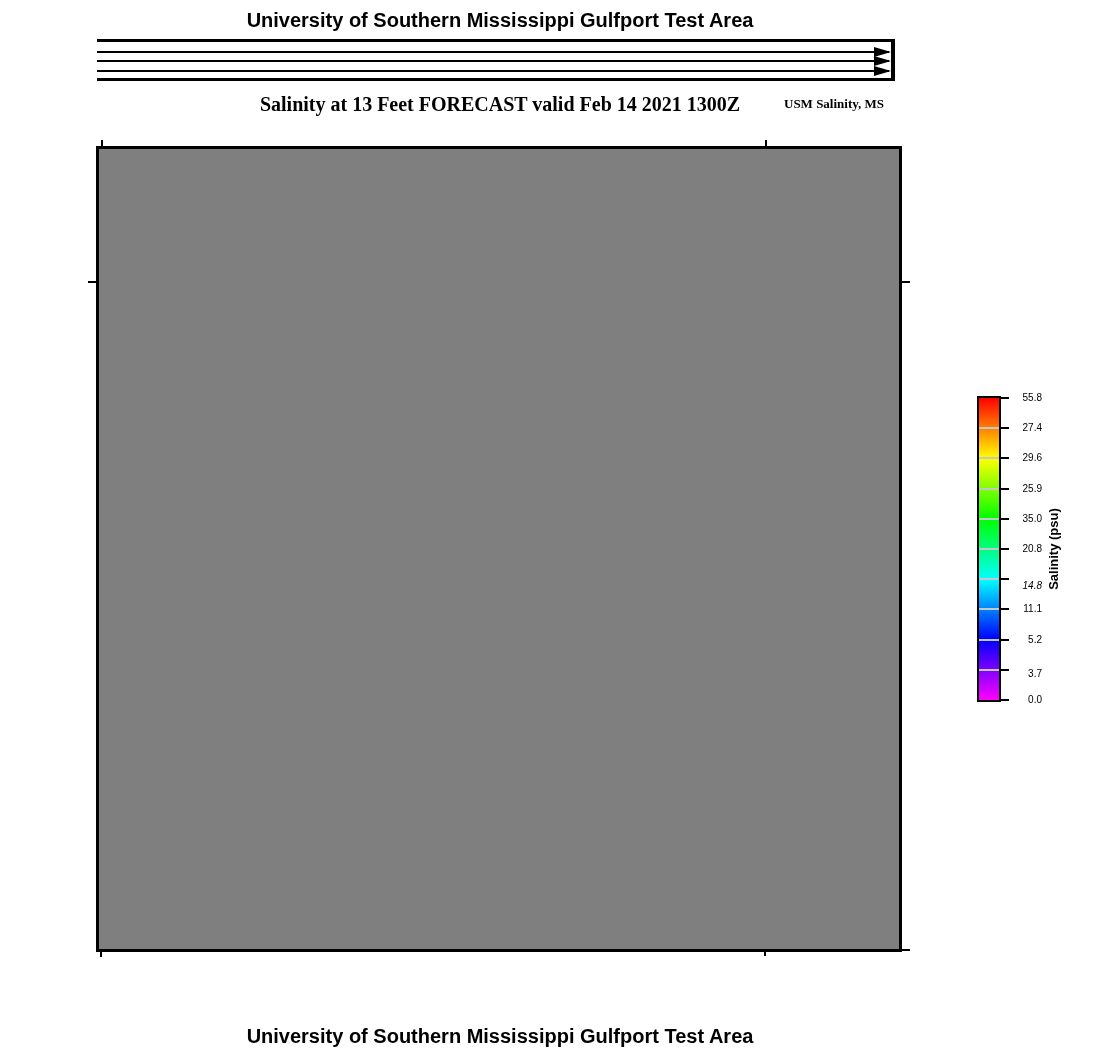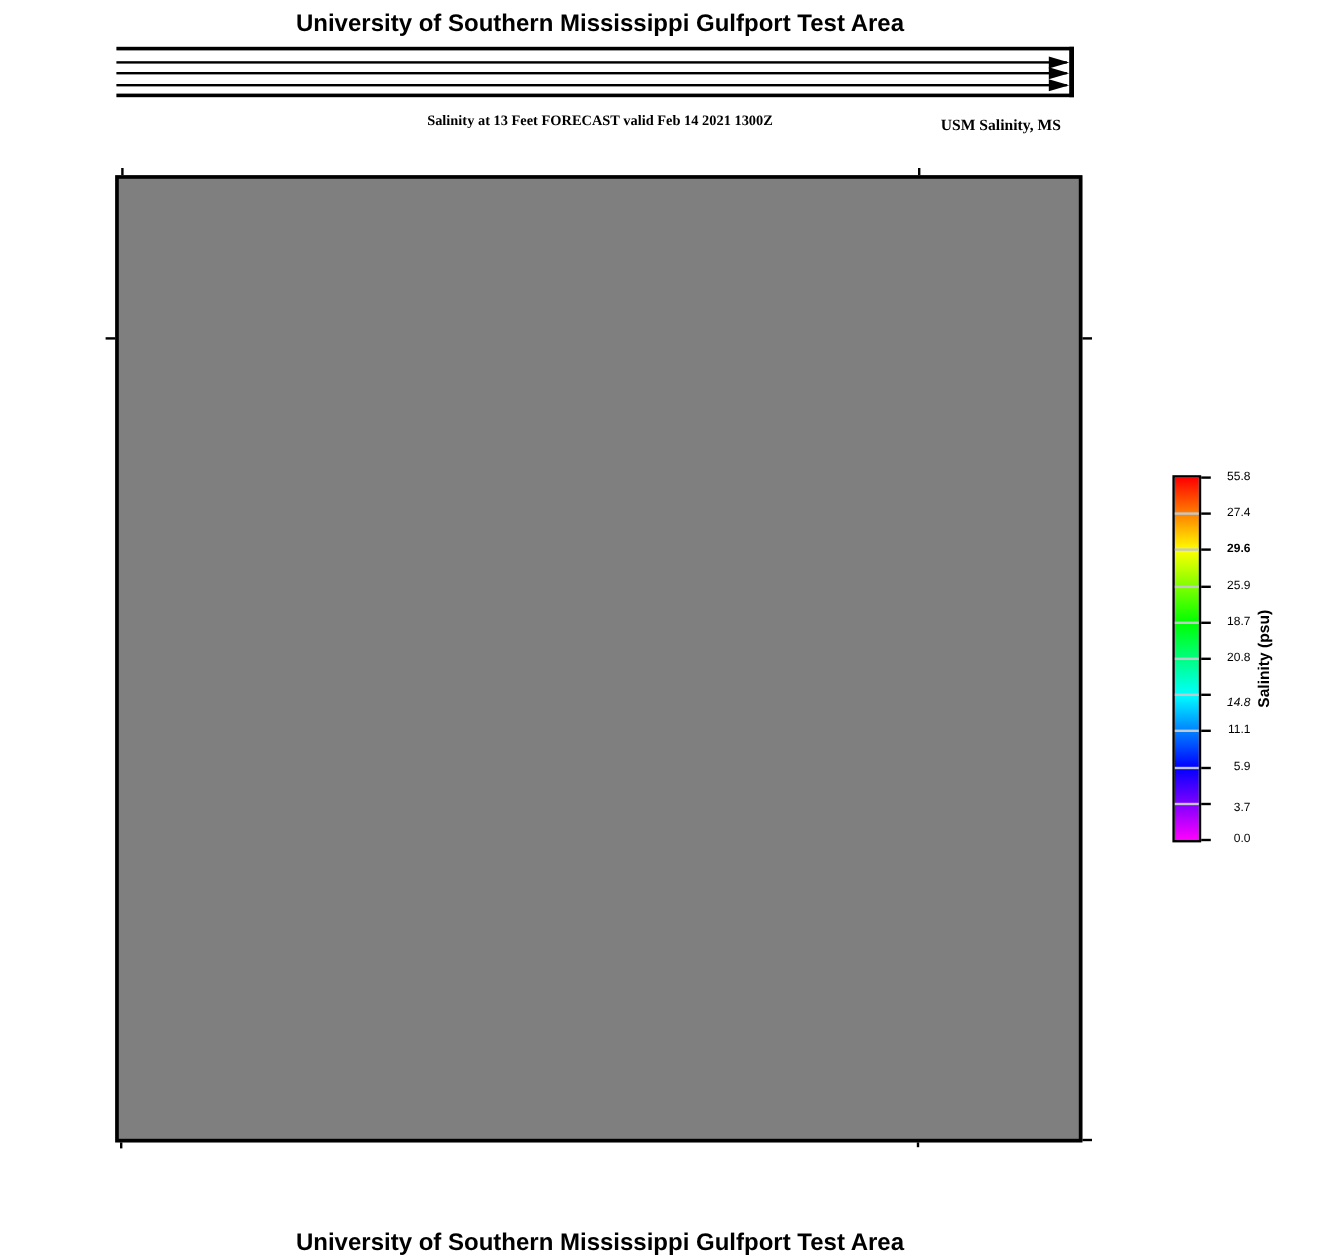--- a/index.html
+++ b/index.html
@@ -32,21 +32,21 @@
   .flow-arrow {
     position:absolute; right:4px; width:0; height:0;
     border-left:17px solid #000;
     border-top:5px solid transparent;
     border-bottom:5px solid transparent;
   }
 
   
   .subtitle {
     left:97px; width:806px; top:93px; text-align:center;
-    font-family:"Liberation Serif", serif; font-weight:bold; font-size:12px;
+    font-family:"Liberation Serif", serif; font-weight:bold; font-size:20px;
   }
   .credit {
     left:784px; top:96px;
     font-family:"Liberation Serif", serif; font-weight:bold; font-size:13px;
   }
 
   
   .map-frame {
     left:96px; top:146px; width:800px; height:800px;
     border:3px solid #000; background:#7f7f7f;
@@ -110,33 +110,33 @@
     <div class="cbar-sep" style="top: calc(70% - 1px); background: rgb(192, 200, 204);"></div>
     <div class="cbar-sep" style="top: calc(80% - 1px); background: rgb(192, 200, 204);"></div>
     <div class="cbar-sep" style="top: calc(90% - 1px); background: rgb(192, 200, 204);"></div>
   </div>
 <div>
     <div class="abs cbar-tick" style="top: 397px;"></div>
     <div class="abs cbar-label" style="top: 392px;">55.8</div>
     <div class="abs cbar-tick" style="top: 427.2px;"></div>
     <div class="abs cbar-label" style="top: 422.2px;">27.4</div>
     <div class="abs cbar-tick" style="top: 457.4px;"></div>
-    <div class="abs cbar-label" style="top: 452.4px; font-weight: bold;">29.6</div>
+    <div class="abs cbar-label" style="top: 452.4px;">29.6</div>
     <div class="abs cbar-tick" style="top: 487.6px;"></div>
     <div class="abs cbar-label" style="top: 482.6px;">25.9</div>
     <div class="abs cbar-tick" style="top: 517.8px;"></div>
-    <div class="abs cbar-label" style="top: 512.8px;">18.7</div>
+    <div class="abs cbar-label" style="top: 512.8px;">35.0</div>
     <div class="abs cbar-tick" style="top: 548px;"></div>
     <div class="abs cbar-label" style="top: 543px;">20.8</div>
     <div class="abs cbar-tick" style="top: 578.2px;"></div>
     <div class="abs cbar-label" style="top: 580px; font-style: italic;">14.8</div>
     <div class="abs cbar-tick" style="top: 608.4px;"></div>
     <div class="abs cbar-label" style="top: 603.4px;">11.1</div>
     <div class="abs cbar-tick" style="top: 638.6px;"></div>
-    <div class="abs cbar-label" style="top: 633.6px;">5.9</div>
+    <div class="abs cbar-label" style="top: 633.6px;">5.2</div>
     <div class="abs cbar-tick" style="top: 668.8px;"></div>
     <div class="abs cbar-label" style="top: 668px;">3.7</div>
     <div class="abs cbar-tick" style="top: 699px;"></div>
     <div class="abs cbar-label" style="top: 694px;">0.0</div>
   </div>
 <div class="abs cbar-title">Salinity (psu)</div>
 
 <div class="abs bottom-title">University of Southern Mississippi Gulfport Test Area</div>
 
 </body></html>

